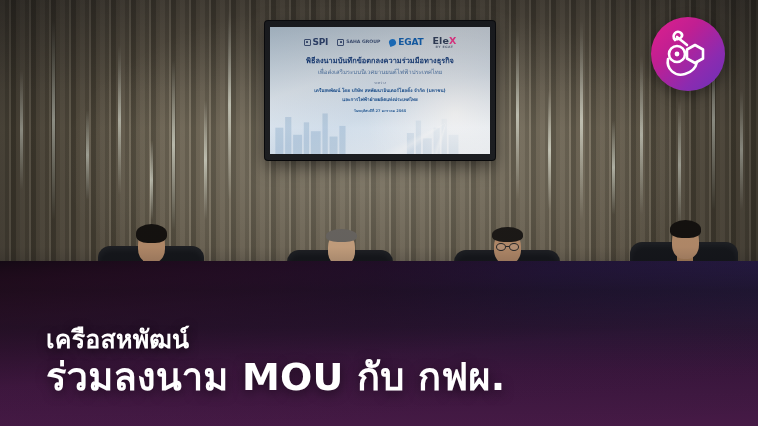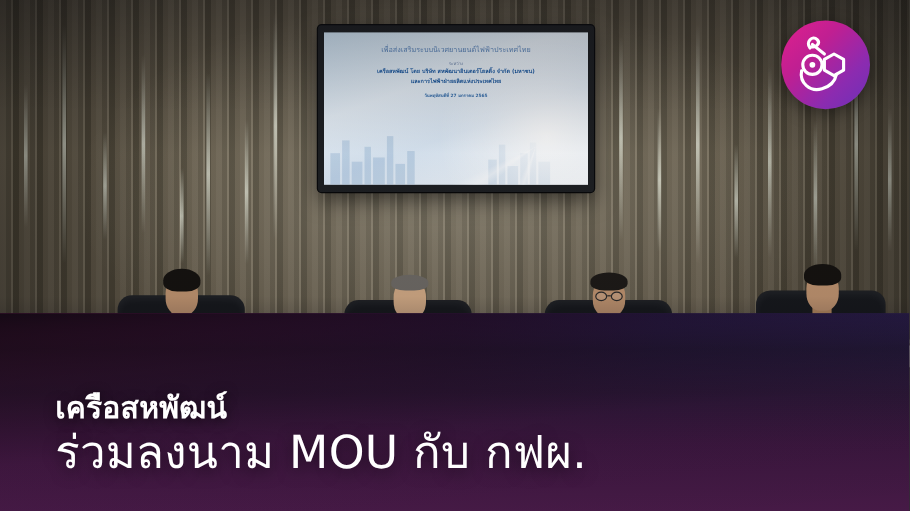--- a/index.html
+++ b/index.html
@@ -105,21 +105,21 @@
       linear-gradient(180deg, rgba(20,16,26,0) 0%, rgba(26,18,32,.55) 18%, rgba(40,20,46,.86) 40%, rgba(58,22,60,.96) 66%, rgba(70,26,70,1) 100%),
       linear-gradient(100deg, #8e1c63 0%, #6d1a5e 22%, #4a1a56 48%, #3a2160 70%, #33245e 100%);
     background-blend-mode:normal, normal;}
   .color-wash2{position:absolute;left:0;right:0;bottom:0;height:165px;
     background:linear-gradient(175deg, rgba(10,8,14,.92) 0%, rgba(10,8,14,.45) 26%, rgba(10,8,14,.05) 55%, rgba(0,0,0,0) 100%);}
 
   
   .headline{position:absolute;left:46px;right:16px;bottom:26px;z-index:6;color:#fff;}
   .hl1{font-size:25px;font-weight:bold;line-height:1.2;letter-spacing:.2px;
     text-shadow:0 2px 10px rgba(0,0,0,.55);}
-  .hl2{font-size:38px;font-weight:normal;line-height:1.22;letter-spacing:.2px;margin-top:-1px;
+  .hl2{font-size:38px;font-weight:bold;line-height:1.22;letter-spacing:.2px;margin-top:-1px;
     text-shadow:0 3px 12px rgba(0,0,0,.5);}
   .hl3{font-size:23px;font-weight:bold;line-height:1.3;letter-spacing:.1px;margin-top:2px;
     text-shadow:0 2px 9px rgba(0,0,0,.5);}
 
   
   .badge{position:absolute;left:651px;top:17px;width:74px;height:74px;border-radius:50%;
     background:linear-gradient(135deg,#e0208c 0%,#c01f92 35%,#8c2bb0 70%,#6c31b8 100%);
     box-shadow:0 4px 14px rgba(0,0,0,.4);z-index:7;}
   .badge svg{position:absolute;inset:0;width:100%;height:100%;}
 </style>
@@ -166,20 +166,44 @@
           <rect x="172" y="42" width="10" height="18"></rect>
             <rect x="184" y="30" width="7" height="30"></rect>
           <rect x="193" y="20" width="6" height="40"></rect>
             <rect x="201" y="38" width="11" height="22"></rect>
         </g>
       </svg>
       <div class="tv-glow"></div>
       <div class="tv-rays"></div>
 
       <div class="slide-inner">
+        <div class="logo-row">
+          <div class="logo">
+            <span class="logo-mark"></span>
+            <span class="logo-spi">SPI</span>
+          </div>
+          <div class="logo">
+            <span class="logo-mark"></span>
+            <span class="logo-saha">
+              <span>SAHA</span>
+              <span>GROUP</span>
+            </span>
+          </div>
+          <div class="logo">
+            <span class="egat-swoosh"></span>
+            <span class="logo-egat">EGAT</span>
+          </div>
+          <div class="logo">
+            <span class="logo-elex">
+              <span>Ele</span><i>X</i>
+              <small>BY EGAT</small>
+            </span>
+          </div>
+        </div>
+        <div class="slide-h1">พิธีลงนามบันทึกข้อตกลงความร่วมมือทางธุรกิจ</div>
         <div class="slide-h2">เพื่อส่งเสริมระบบนิเวศยานยนต์ไฟฟ้าประเทศไทย</div>
         <div class="slide-by">ระหว่าง</div>
         <div class="slide-org">เครือสหพัฒน์ โดย บริษัท สหพัฒนาอินเตอร์โฮลดิ้ง จำกัด (มหาชน)</div>
         <div class="slide-org">และการไฟฟ้าฝ่ายผลิตแห่งประเทศไทย</div>
         <div class="slide-date">วันพฤหัสบดีที่ 27 มกราคม 2565</div>
       </div>
     </div>
   </div>
 
   <div class="person" style="left:96px;width:110px;height:110px;">

